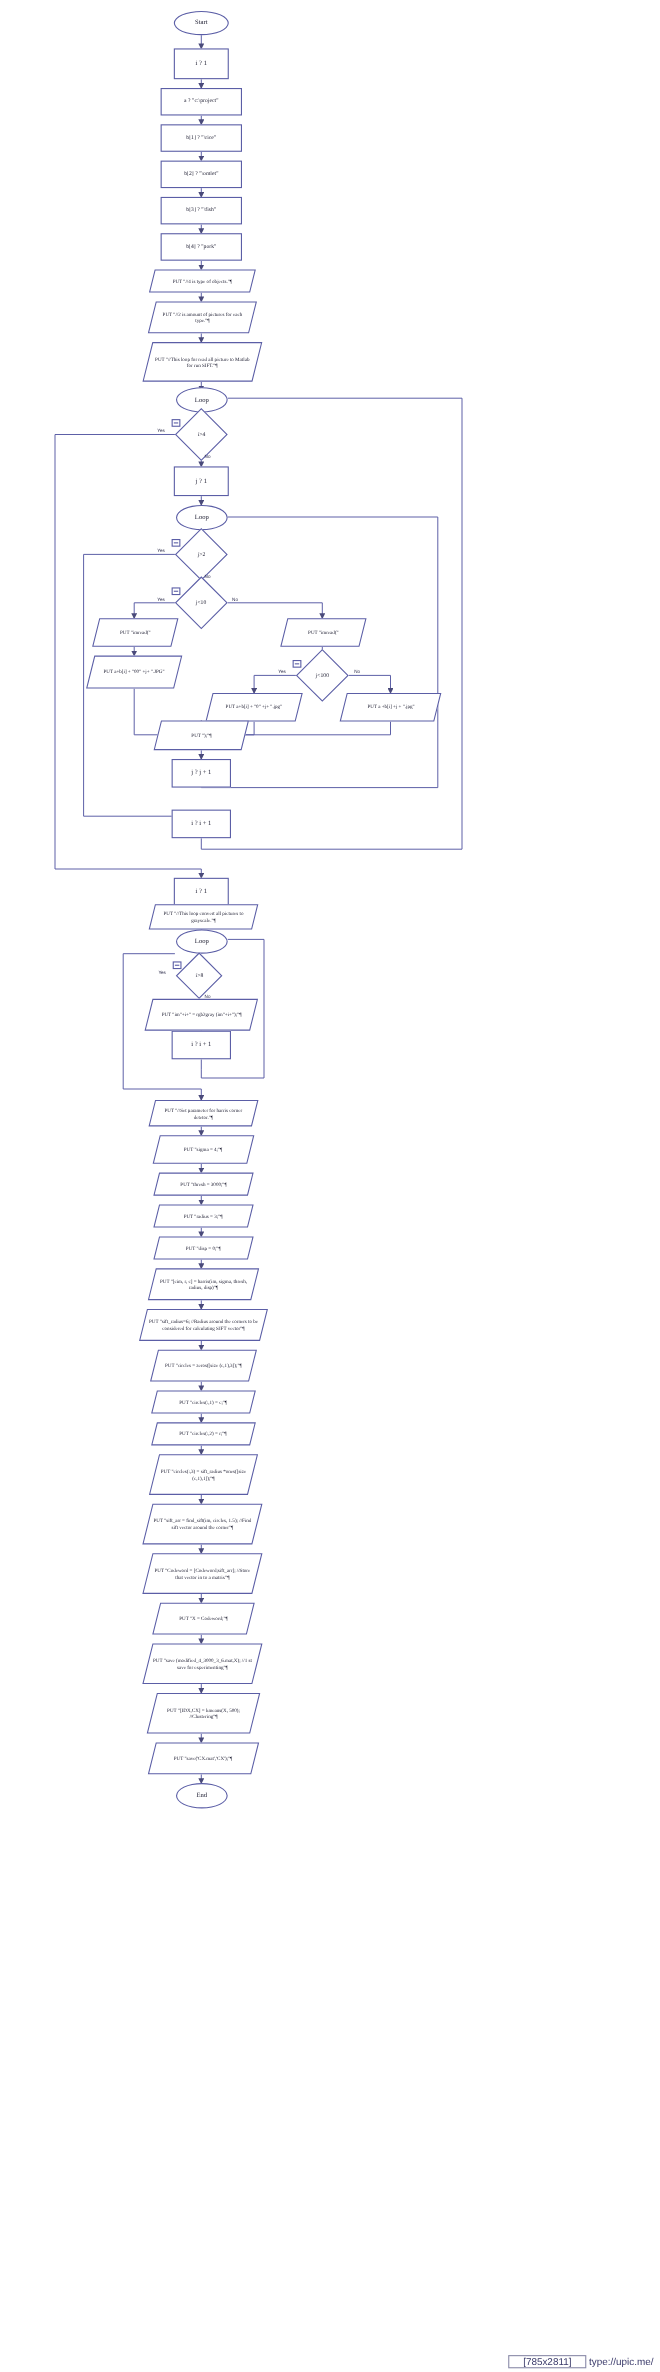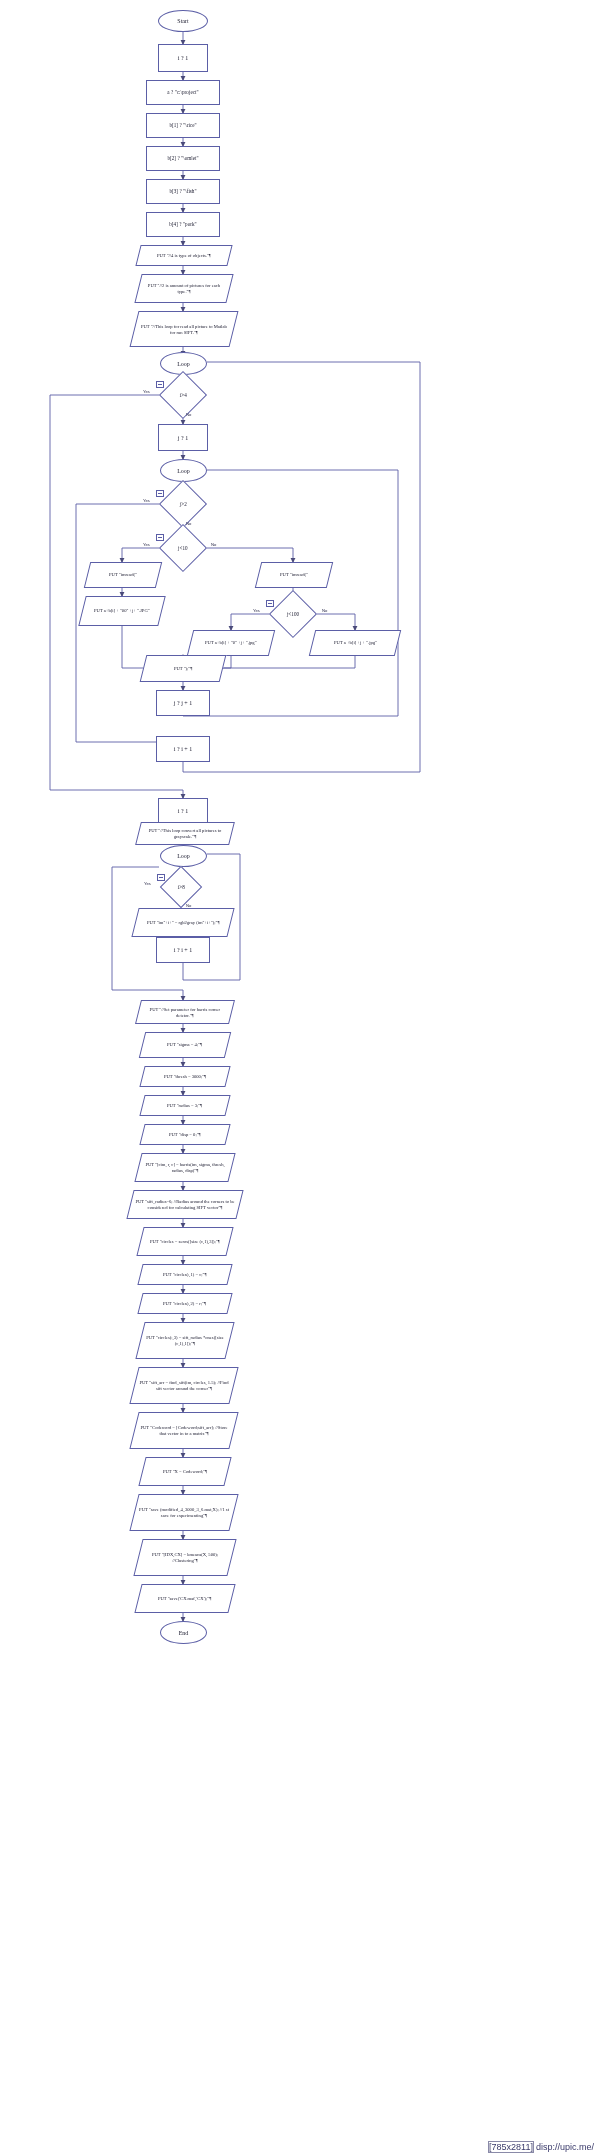--- a/index.html
+++ b/index.html
@@ -19,21 +19,21 @@
   .dia{border:1px solid #5b5ea6; transform:rotate(45deg);}
   .dia > span{display:block; transform:rotate(-45deg); white-space:nowrap;}
   .lbl{position:absolute; font-size:4.2px; color:#2b2b4a; font-family:"Liberation Sans",sans-serif;}
   .txt{font-size:5.1px; line-height:1.22; letter-spacing:0.05px;}
   .txt-s{font-size:4.6px; line-height:1.2;}
   .txt-b{font-size:6px;}
   .minus{position:absolute; width:6px; height:5px; border:1px solid #5b5ea6; background:#fff;}
   .minus:before{content:""; position:absolute; left:1px; top:1.6px; width:4px; height:1px; background:#5b5ea6;}
   .watermark{position:absolute; right:6px; bottom:4px; font-family:"Liberation Sans",sans-serif;
              font-size:9px; color:#3a3a6a;}
-  .wm-box{border:1px solid #8a8aa8; padding:0 0; margin-right:2px;}
+  .wm-box{border:1px solid #8a8aa8; padding:0 13px; margin-right:2px;}
 </style>
 </head>
 <body>
 
 <div id="canvas">
 
   <svg class="wires" viewBox="0 0 600 2156">
     <defs>
       <marker id="ar" markerWidth="6" markerHeight="6" refX="5" refY="3" orient="auto">
         <path d="M0,0 L6,3 L0,6 z" fill="#4a4a7a"></path>
@@ -293,16 +293,16 @@
   </div>
   <div class="node io txt-s" style="left:138px;top:1584px;width:94px;height:29px;">
     <span style="white-space: normal;">PUT "save('CX.mat','CX');"¶</span>
   </div>
 
   <div class="node term txt-b" style="left:160px;top:1621px;width:47px;height:23px;">
     <span>End</span>
   </div>
 
   <div class="watermark">
-    <span class="wm-box">[785x2811]</span><span>disp://upic.me/</span>
+    <span class="wm-box">[785x2811]</span><span>type://upic.me/</span>
   </div>
 
 </div>
 
 </body></html>

